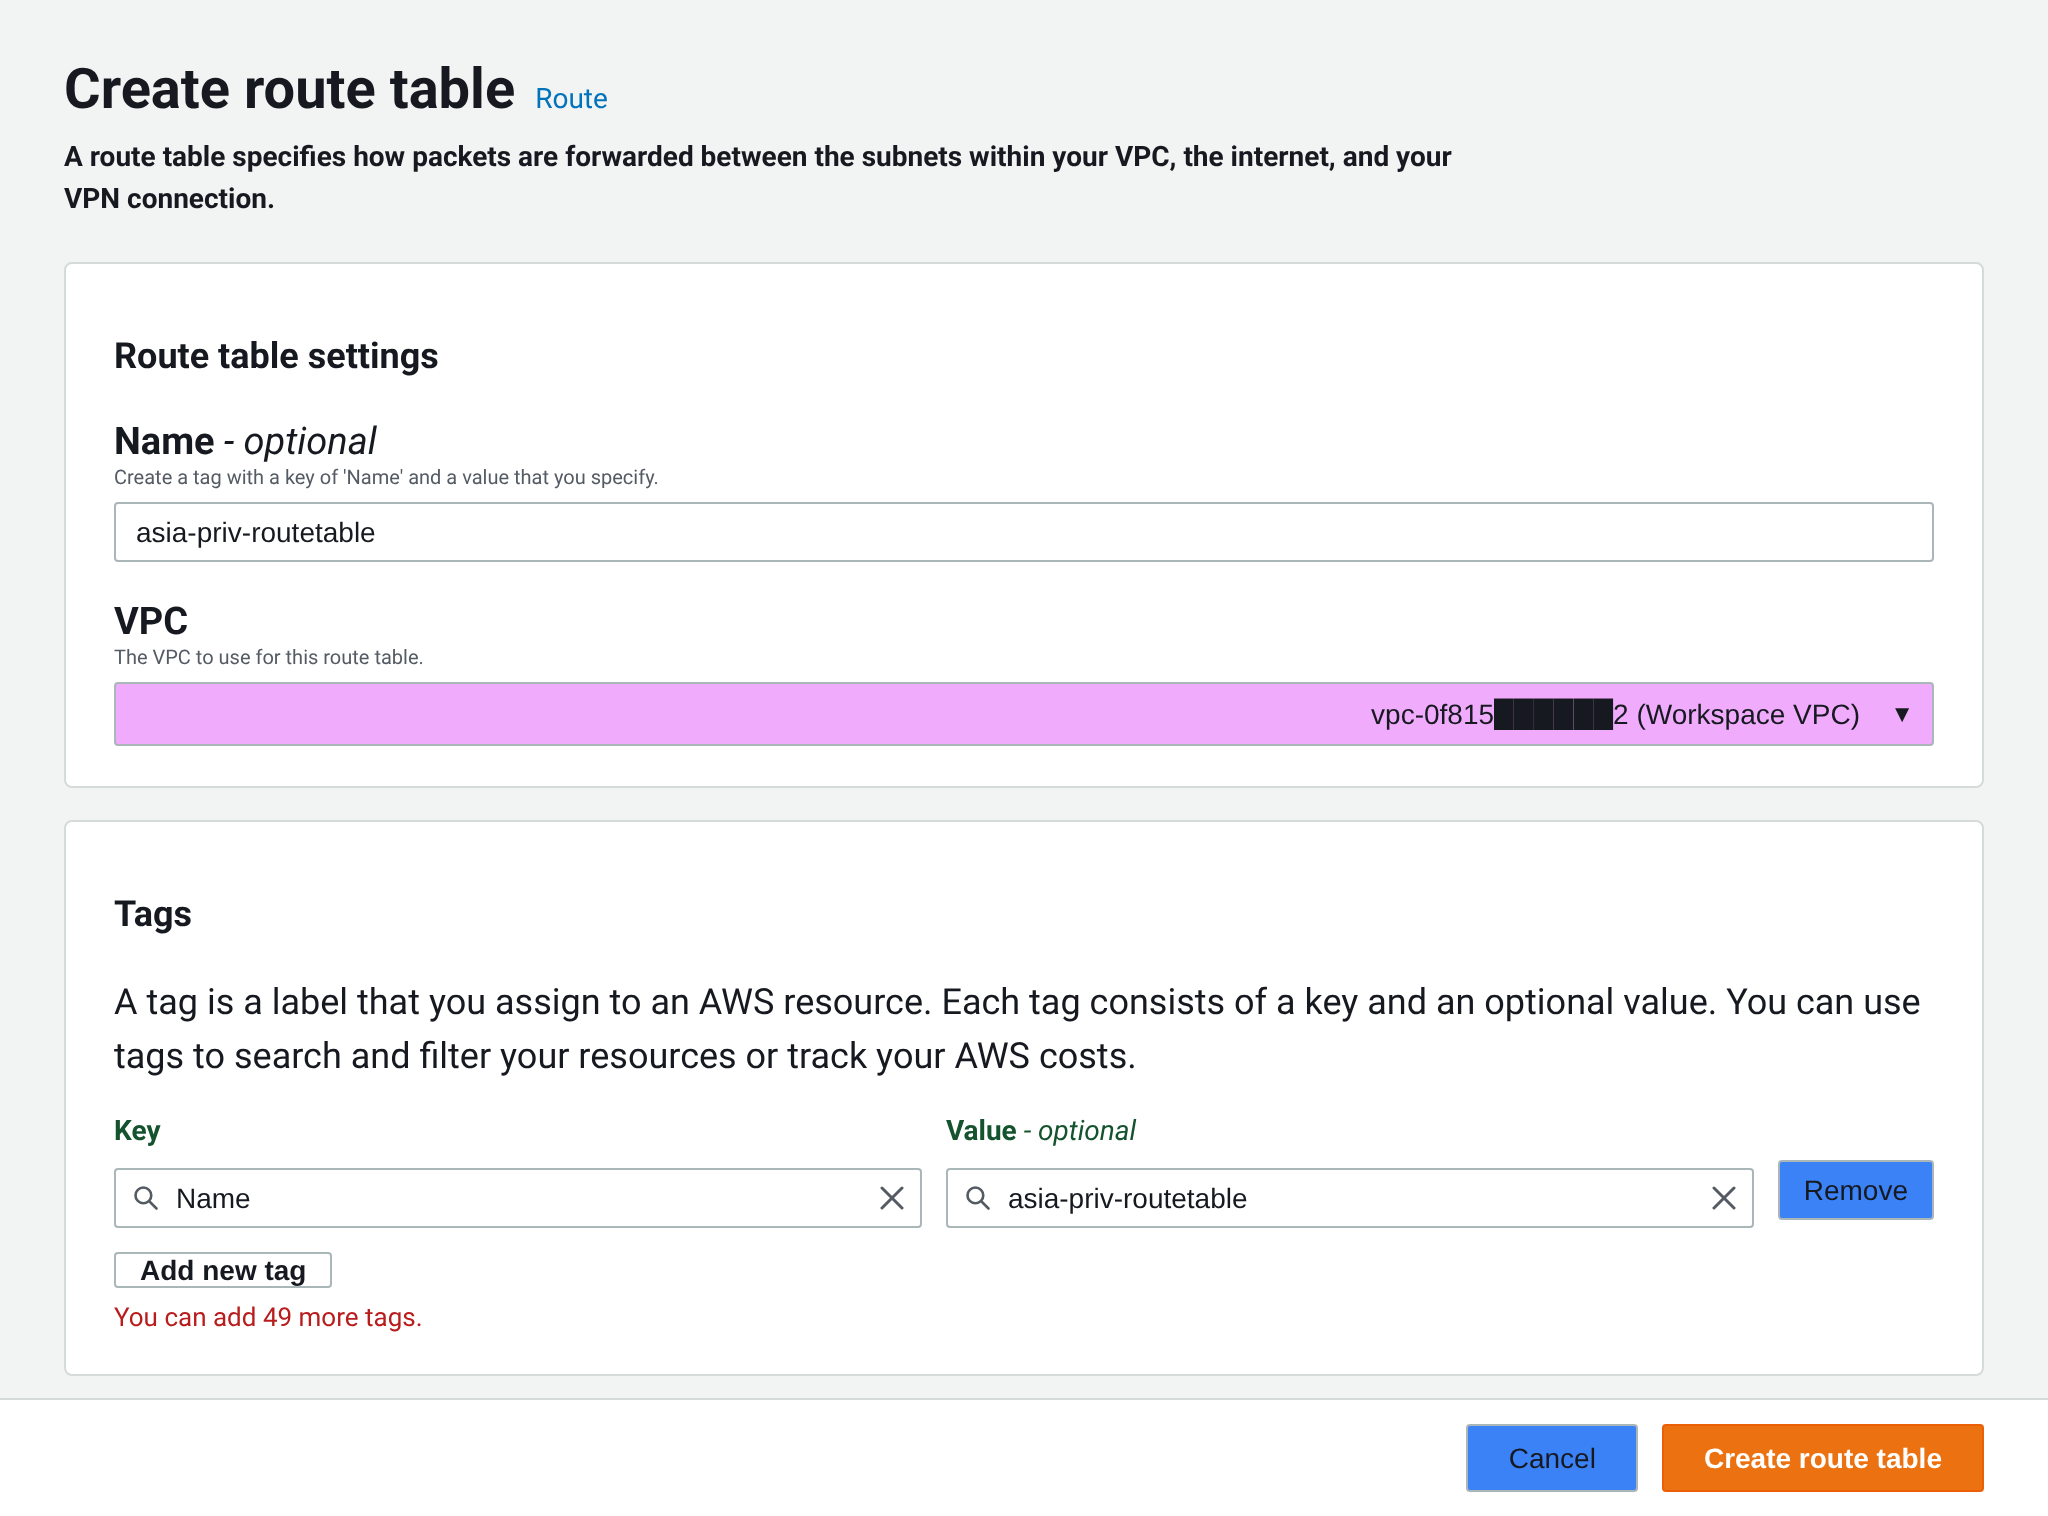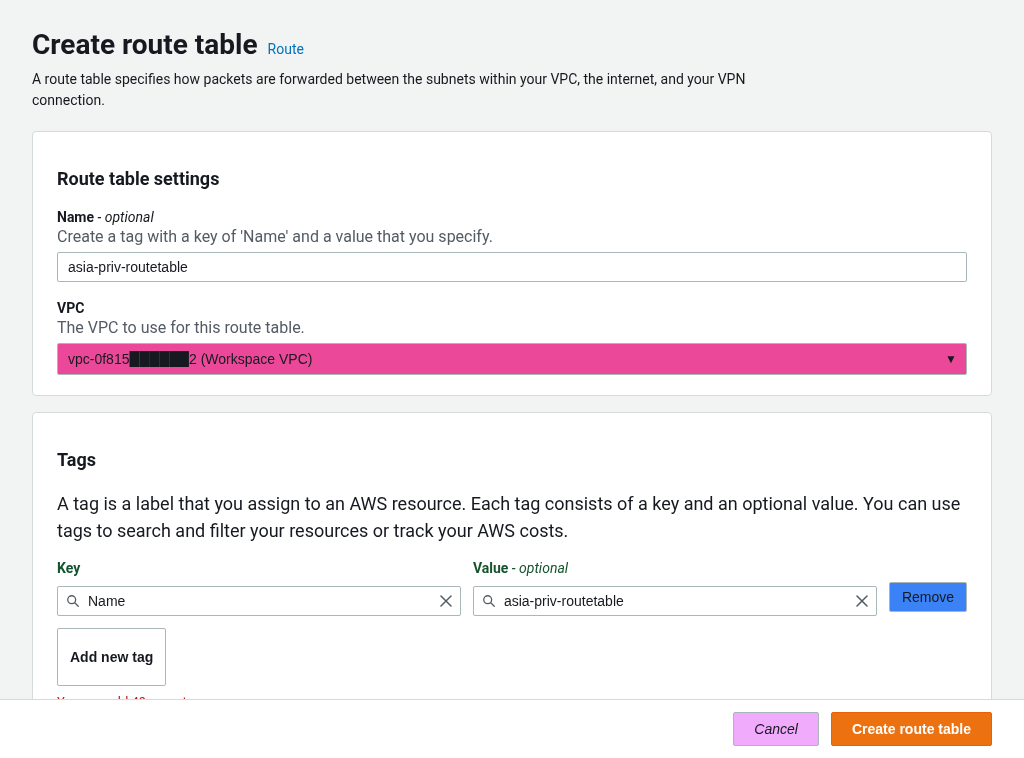--- a/index.html
+++ b/index.html
@@ -46,20 +46,21 @@
       font-size: 14px;
       cursor: pointer;
       text-decoration: none;
     }
 
     .page-description {
       font-size: 14px;
       color: #16191f;
       line-height: 1.5;
       max-width: 720px;
+      font-weight: bold;
     }
 
     .card {
       background: #ffffff;
       border: 1px solid #d5dbdb;
       border-radius: 4px;
       padding: 20px 24px;
       margin-bottom: 16px;
     }
 
@@ -73,33 +74,33 @@
 
     .form-field {
       margin-bottom: 18px;
     }
 
     .form-field:last-child {
       margin-bottom: 0;
     }
 
     .field-label {
-      font-size: 14px;
+      font-size: 19px;
       font-weight: 700;
       color: #16191f;
       margin-bottom: 2px;
     }
 
     .field-label-optional {
       font-weight: 400;
       font-style: italic;
     }
 
     .field-description {
-      font-size: 16px;
+      font-size: 10px;
       color: #545b64;
       margin-bottom: 6px;
     }
 
     .text-input {
       width: 100%;
       padding: 6px 10px;
       font-size: 14px;
       border: 1px solid #aab7b8;
       border-radius: 2px;
@@ -113,25 +114,26 @@
       width: 100%;
     }
 
     .select-input {
       width: 100%;
       padding: 7px 36px 7px 10px;
       font-size: 14px;
       border: 1px solid #aab7b8;
       border-radius: 2px;
       color: #16191f;
-      background: #ec4899;
+      background: #f0abfc;
       appearance: none;
       -webkit-appearance: none;
       cursor: pointer;
       outline: none;
+      text-align: right;
     }
 
     .select-arrow {
       position: absolute;
       right: 10px;
       top: 50%;
       transform: translateY(-50%);
       pointer-events: none;
       color: #16191f;
       font-size: 12px;
@@ -222,21 +224,21 @@
       border-radius: 2px;
       font-size: 14px;
       color: #16191f;
       cursor: pointer;
       white-space: nowrap;
     }
 
     .add-tag-btn {
       display: inline-flex;
       align-items: center;
-      padding: 20px 12px;
+      padding: 0 12px;
       background: #ffffff;
       border: 1px solid #aab7b8;
       border-radius: 2px;
       font-size: 14px;
       font-weight: 700;
       color: #16191f;
       cursor: pointer;
       margin-bottom: 8px;
     }
 
@@ -257,27 +259,26 @@
       padding: 12px 32px;
       display: flex;
       justify-content: flex-end;
       align-items: center;
       gap: 12px;
       z-index: 100;
     }
 
     .cancel-btn {
       padding: 8px 20px;
-      background: #f0abfc;
-      border: 1px solid #aab7b8;
-      border-radius: 2px;
-      font-size: 14px;
-      color: #16191f;
-      cursor: pointer;
-      font-style: italic;
+      background: #3b82f6;
+      border: 1px solid #aab7b8;
+      border-radius: 2px;
+      font-size: 14px;
+      color: #16191f;
+      cursor: pointer;
     }
 
     .create-btn {
       padding: 8px 20px;
       background: #ec7211;
       border: 1px solid #eb5f07;
       border-radius: 2px;
       font-size: 14px;
       font-weight: 700;
       color: #ffffff;

